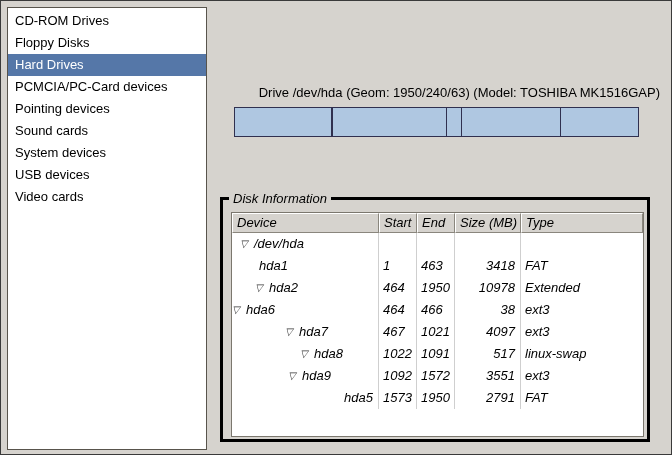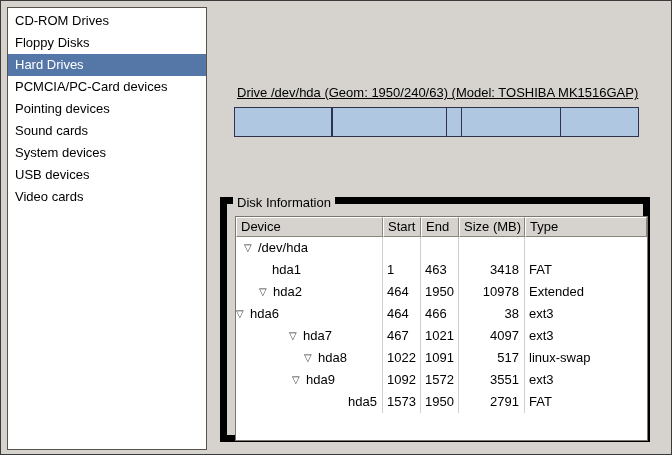--- a/index.html
+++ b/index.html
@@ -29,38 +29,39 @@
     white-space:nowrap;
     cursor:default;
   }
   .list-item.selected {
     background:var(--sel-bg,#5577a8);
     color:var(--sel-fg,#ffffff);
   }
 
   
   .drive-title {
-    position:absolute; left:236px; top:84px; width:415px;
-    text-align:left; white-space:nowrap;text-decoration:underline;
+    position:absolute; left:244px; top:84px; width:415px;
+    text-align:right; white-space:nowrap;
   }
   .partition-bar {
     position:absolute; left:233px; top:106px;
     width:405px; height:30px;
     background:var(--part-fill,#afc7e1);
     border:1px solid var(--part-border,#30304f);
     display:flex;
   }
   .seg { height:100%; flex:none; }
   .seg + .seg { border-left:1px solid var(--part-border,#30304f); }
 
   
   .frame {
     position:absolute; left:219px; top:196px;
     width:430px; height:245px;
-    border:7px solid #000000;
+    border:3px solid #000000;
+    font-style:italic;
   }
   .frame-label {
     position:absolute; left:6px; top:-9px;
     background:var(--win-bg,#d6d3ce);
     padding:0 4px;
     white-space:nowrap;
   }
 
   
   .disk-table {
@@ -148,21 +149,21 @@
         <div class="grid-line" style="left:222px"></div>
         <div class="grid-line" style="left:288px"></div>
       <div class="tr">
             <div class="td col0" style="padding-left: 8px;"><span class="expander">▽</span><span>/dev/hda</span></div>
             <div class="td col1 num"></div>
             <div class="td col2 num"></div>
             <div class="td col3 size"></div>
             <div class="td col4"></div>
           </div>
           <div class="tr">
-            <div class="td col0" style="padding-left: 22px;"><span class="expander"></span><span>hda1</span></div>
+            <div class="td col0" style="padding-left: 13px;"><span class="expander"></span><span>hda1</span></div>
             <div class="td col1 num">1</div>
             <div class="td col2 num">463</div>
             <div class="td col3 size">3418</div>
             <div class="td col4">FAT</div>
           </div>
           <div class="tr">
             <div class="td col0" style="padding-left: 23px;"><span class="expander">▽</span><span>hda2</span></div>
             <div class="td col1 num">464</div>
             <div class="td col2 num">1950</div>
             <div class="td col3 size">10978</div>

